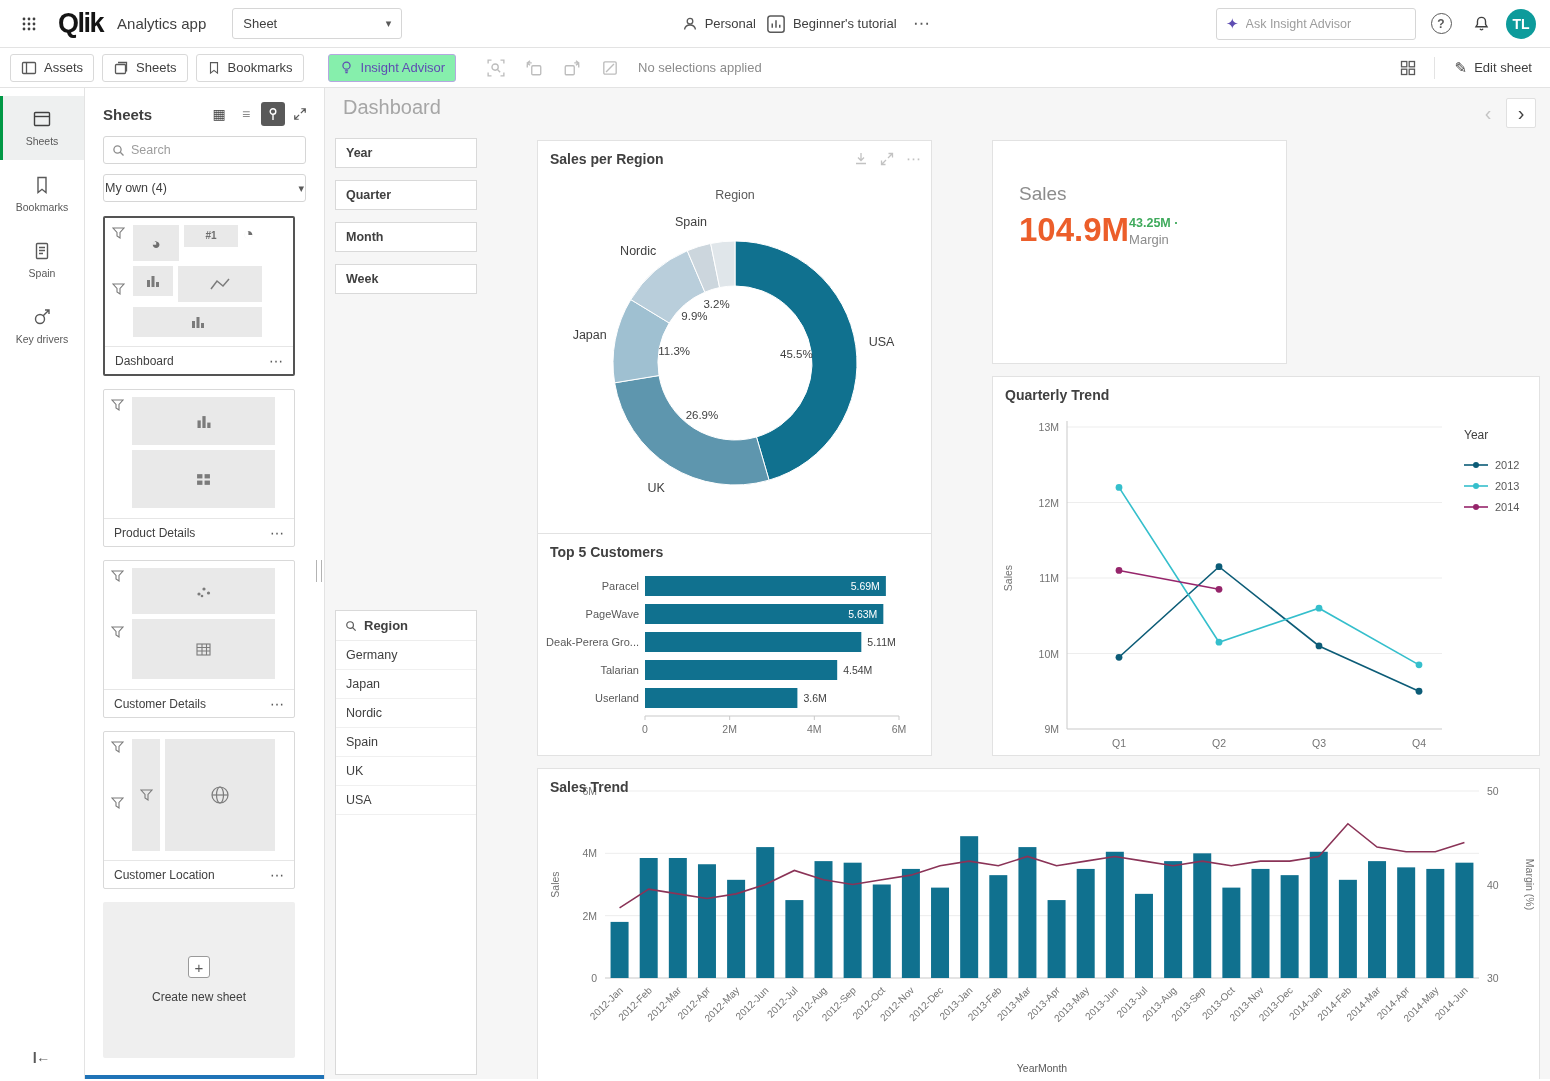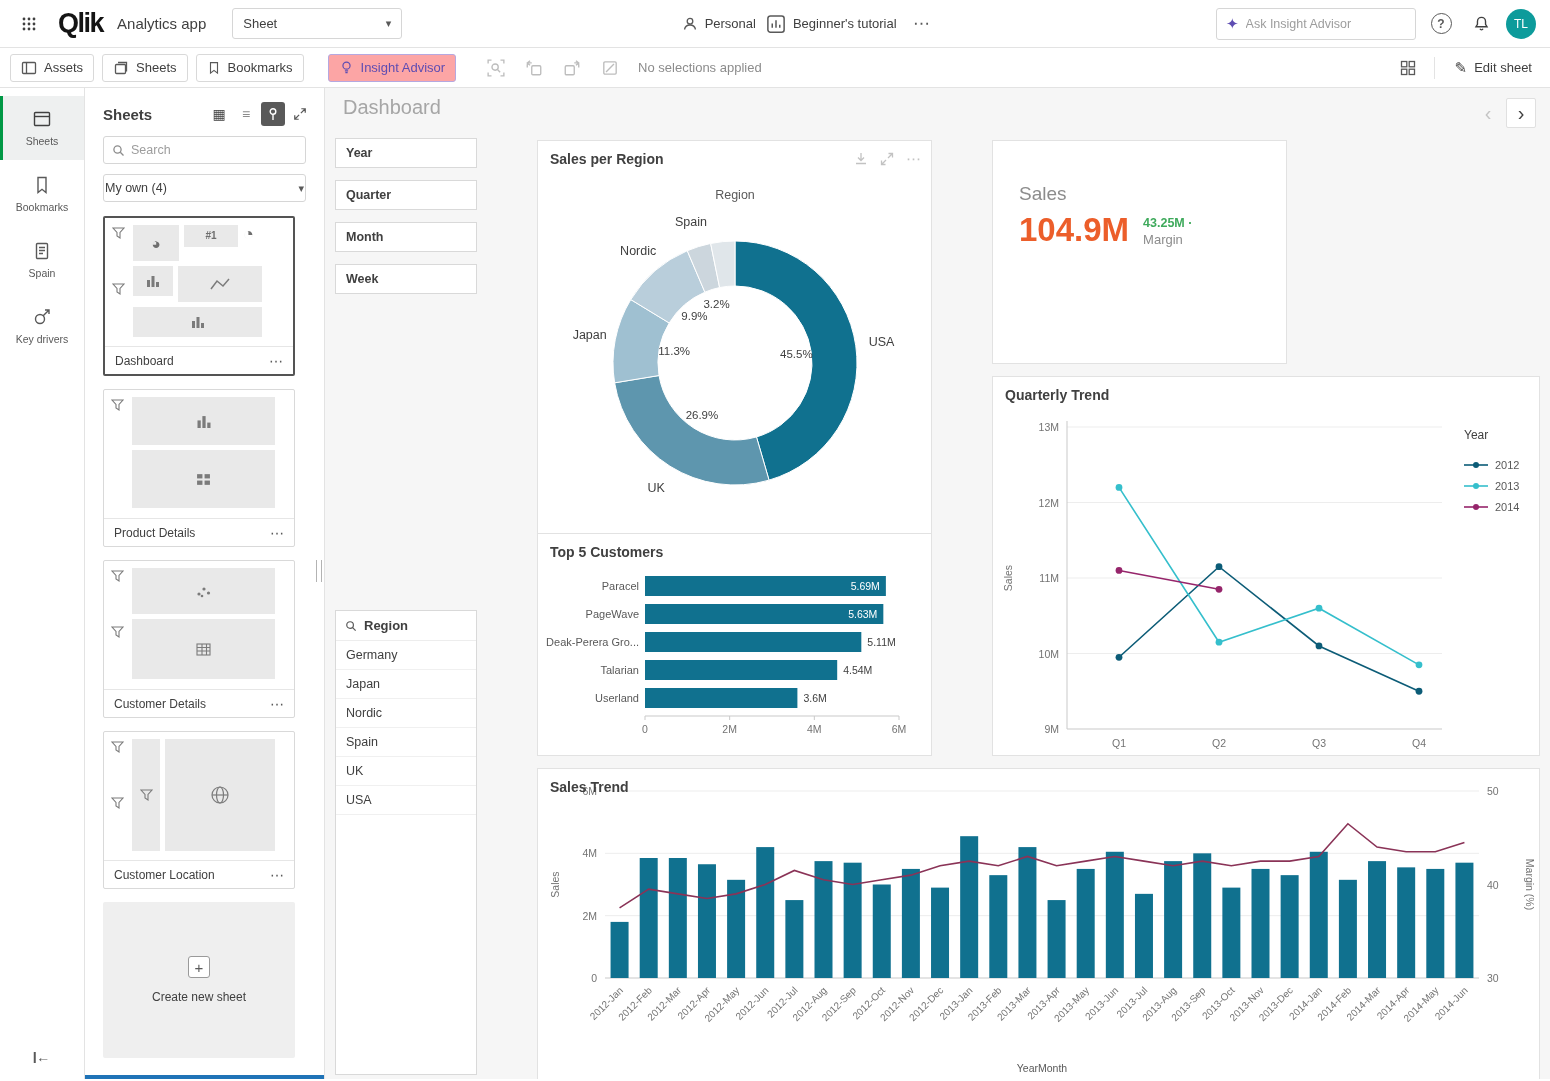--- a/index.html
+++ b/index.html
@@ -16,27 +16,27 @@
 .app-name{font-size:15px;color:#404040;margin-right:16px}
 .sheet-select{width:170px;height:31px;border:1px solid #d6d6d6;border-radius:3px;display:flex;align-items:center;justify-content:space-between;padding:0 10px;font-size:13px;cursor:pointer;background:#fff}
 .chev{font-size:11px;color:#595959}
 .tb-item{display:flex;align-items:center;gap:7px;font-size:13px;color:#404040;cursor:pointer}
 .more-btn{font-size:17px;color:#595959}
 .insight-search{width:200px;height:32px;border:1px solid #d6d6d6;border-radius:3px;display:flex;align-items:center;padding:0 9px;gap:7px;background:#fff}
 .insight-search input{border:none;outline:none;flex:1;font-size:12.5px;font-family:inherit;color:#404040;background:transparent;min-width:0}
 .insight-search input::placeholder{color:#9d9d9d}
 .sparkle{color:var(--purple,#5e4db2);font-size:15px}
 .help-btn{width:21px;height:21px;border:1.5px solid #595959;border-radius:50%;display:flex;align-items:center;justify-content:center;font-size:12px;font-weight:bold;color:#595959}
-.avatar{width:30px;height:30px;border-radius:50%;background:var(--avatar,#0d9b9b);color:#fff;display:flex;align-items:center;justify-content:center;font-size:12px;font-weight:normal;cursor:pointer}
+.avatar{width:30px;height:30px;border-radius:50%;background:var(--avatar,#0d9b9b);color:#fff;display:flex;align-items:center;justify-content:center;font-size:14px;font-weight:bold;cursor:pointer}
 
 
 .toolbar{height:40px;display:flex;align-items:center;justify-content:space-between;padding:0 10px;border-bottom:1px solid #e3e3e3;background:#fff}
 .tl-left,.tl-right{display:flex;align-items:center;gap:8px}
 .tbtn{height:28px;display:flex;align-items:center;gap:7px;padding:0 10px;border:1px solid #d9d9d9;border-radius:3px;font-size:13px;color:#404040;background:#fff}
-.tbtn.insight{color:var(--purple,#5e4db2);border-color:#b5a8e0;background:#fca5a5;margin-left:16px}
+.tbtn.insight{color:var(--purple,#5e4db2);border-color:#b5a8e0;background:#86efac;margin-left:16px}
 .selgroup{display:flex;align-items:center;gap:10px;margin-left:18px}
 .selbtn{width:28px;height:26px;display:flex;align-items:center;justify-content:center}
 .sel-status{color:#8c8c8c;font-size:13px;margin-left:6px}
 .vsep{width:1px;height:22px;background:#e3e3e3;margin:0 4px}
 .edit-btn{display:flex;align-items:center;gap:7px;font-size:13px;height:28px;padding:0 8px}
 .pencil{font-size:15px;color:#404040}
 
 
 .app-body{display:flex;height:991px}
 .rail{width:85px;border-right:1px solid #e3e3e3;position:relative;background:#fff;padding-top:8px;flex:none}
@@ -84,21 +84,21 @@
 .filterbox{position:absolute;left:10px;width:142px;height:30px;background:#fff;border:1px solid #d9d9d9;display:flex;align-items:center;padding:0 10px;font-size:12.5px;font-weight:bold;color:#404040;cursor:pointer}
 .panel{position:absolute;background:#fff;border:1px solid #e2e2e2}
 .panel-head{display:flex;align-items:flex-start;justify-content:space-between;padding:10px 10px 0 12px;position:relative;z-index:2}
 .panel-title{font-size:14px;font-weight:bold;color:#404040}
 .panel-tools{display:flex;gap:12px;color:#c2c2c2;align-items:center}
 .ptool{cursor:pointer;font-size:15px;line-height:1;color:#c2c2c2}
 .chart-mount{position:absolute;left:1px;right:1px;top:30px;bottom:1px}
 .chart-mount.full{top:0}
 .kpi-body{padding:42px 0 0 26px}
 .kpi-label{font-size:19px;color:#8c8c8c}
-.kpi-row{display:flex;align-items:flex-start;gap:14px;margin-top:6px}
+.kpi-row{display:flex;align-items:flex-start;margin-top:6px}
 .kpi-value{font-size:33px;font-weight:bold;color:var(--orange,#ec5e2a)}
 .kpi-side{padding-top:5px}
 .kpi-side .v{color:var(--green,#3faa5c);font-size:12.5px;font-weight:bold}
 .kpi-side .l{color:#8c8c8c;font-size:13px;margin-top:2px}
 .listbox{position:absolute;background:#fff;border:1px solid #d9d9d9}
 .lb-head{height:30px;display:flex;align-items:center;gap:7px;padding:0 9px;font-weight:bold;font-size:13px;color:#404040;border-bottom:1px solid #ededed}
 .lb-row{height:29px;display:flex;align-items:center;padding:0 10px;font-size:12.5px;color:#404040;border-bottom:1px solid #f0f0f0;cursor:pointer;background:#fff}
 </style>
 </head>
 <body>

